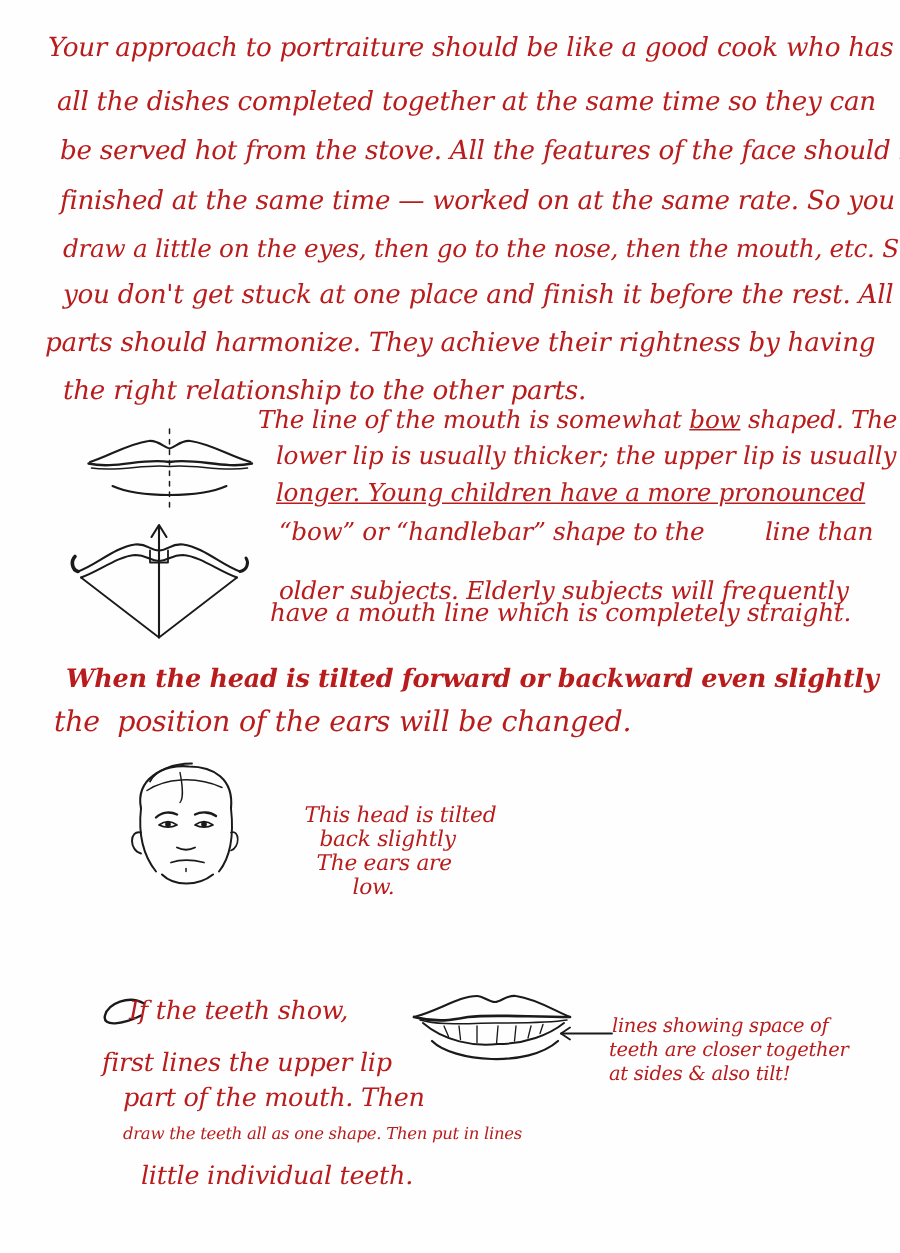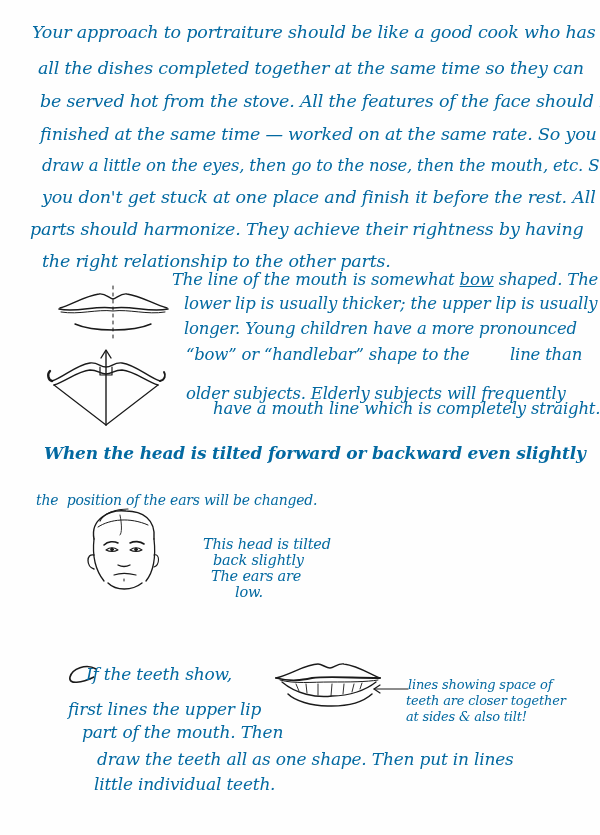--- a/index.html
+++ b/index.html
@@ -2,21 +2,21 @@
 <html><head>
 <meta charset="utf-8">
 <style>
   html, body { margin:0; padding:0; background:#ffffff; }
   body { width:600px; height:835px; position:relative; overflow:hidden; }
   .page { position:absolute; left:0; top:0; width:600px; height:835px; background:#fefefe; }
   .hw {
     position:absolute;
     font-family: "DejaVu Serif", "Liberation Serif", serif;
     font-style: italic;
-    color:#0369a1;
+    color:#b91c1c;
     white-space: nowrap;
     letter-spacing: -0.2px;
   }
   .p1 { font-size:17.5px; left:34px; }
   .p2 { font-size:16.5px; }
   .sm { font-size:14.5px;margin-left:33px; }
   .xs { font-size:13px; }
   .u { text-decoration: underline; }
   svg { position:absolute; overflow:visible; }
   svg path, svg line, svg ellipse, svg circle { fill:none; stroke:#1a1a1a; stroke-linecap:round; stroke-linejoin:round; }
@@ -65,29 +65,29 @@
 
     <line x1="6" y1="38" x2="58" y2="78" stroke-width="1.2"></line>
     <line x1="110" y1="38" x2="58" y2="78" stroke-width="1.2"></line>
   </svg>
 
   <div>
     <div class="hw p2" style="top:270px;left:172px;">
       <span>The line of the mouth is somewhat </span><span class="u">bow</span><span> shaped. The</span>
     </div>
     <div class="hw p2" style="top:294px;left:184px;">lower lip is usually thicker; the upper lip is usually</div>
-    <div class="hw p2" style="top:319px;left:184px;">longer. Young children have a more pronounced</div>
+    <div class="hw p2" style="top:319px;left:184px;text-decoration:underline;">longer. Young children have a more pronounced</div>
     <div class="hw p2" style="top:345px;left:186px;white-space:pre;">“bow” or “handlebar” shape to the        line than</div>
     <div class="hw p2" style="top:372px;left:186px;margin-top:12px;">older subjects. Elderly subjects will frequently</div>
-    <div class="hw p2" style="top:399px;left:180px;margin-left:33px;">have a mouth line which is completely straight.</div>
+    <div class="hw p2" style="top:399px;left:180px;">have a mouth line which is completely straight.</div>
   </div>
 
   <div>
     <div class="hw p1" style="top:443px;left:44px;font-size:17px;font-weight:bold;">When the head is tilted forward or backward even slightly</div>
-    <div class="hw p1" style="top:492px;left:36px;font-size:14px;white-space:pre;">the  position of the ears will be changed.</div>
+    <div class="hw p1" style="top:470px;left:36px;font-size:19px;white-space:pre;">the  position of the ears will be changed.</div>
   </div>
 
   <svg width="90" height="90" style="left:80px;top:505px;">
 
     <path d="M14,34 C10,14 30,4 46,6 C62,6 76,14 74,34" stroke-width="1.4"></path>
     <path d="M18,22 C30,14 50,12 68,20" stroke-width="1"></path>
     <path d="M40,10 C42,20 42,28 40,30" stroke-width="0.9"></path>
     <path d="M20,16 C24,8 36,4 48,4" stroke-width="1.2"></path>
 
     <path d="M14,34 C12,52 16,66 24,76" stroke-width="1.3"></path>
@@ -119,21 +119,21 @@
     <div class="hw sm" style="top:584px;left:202px;">low.</div>
   </div>
 
   <div>
     <svg width="30" height="24" style="left:68px;top:663px;">
       <path d="M28,6 C18,0 4,6 2,14 C0,22 14,20 26,14" stroke-width="1.6"></path>
     </svg>
     <div class="hw p2" style="top:664px;left:86px;font-size:17px;">If the teeth show,</div>
     <div class="hw p2" style="top:699px;left:68px;font-size:17px;">first lines the upper lip</div>
     <div class="hw p2" style="top:722px;left:82px;font-size:17px;">part of the mouth. Then</div>
-    <div class="hw p2" style="top:749px;left:97px;font-size:17px;font-style:italic;">draw the teeth all as one shape. Then put in lines</div>
+    <div class="hw p2" style="top:749px;left:82px;font-size:11px;font-style:italic;">draw the teeth all as one shape. Then put in lines</div>
     <div class="hw p2" style="top:774px;left:94px;font-size:17px;">little individual teeth.</div>
   </div>
 
   <svg width="120" height="60" style="left:272px;top:660px;">
 
     <path d="M4,18 C20,14 34,4 46,4 C50,4 54,8 58,8 C62,8 66,3 72,4 C86,6 98,14 108,18" stroke-width="1.4"></path>
 
     <path d="M4,18 C20,22 30,20 40,18 C56,16 80,18 108,18" stroke-width="1.8"></path>
     <path d="M8,20 C22,24 40,22 58,22 C78,22 94,22 106,20" stroke-width="1"></path>
 

